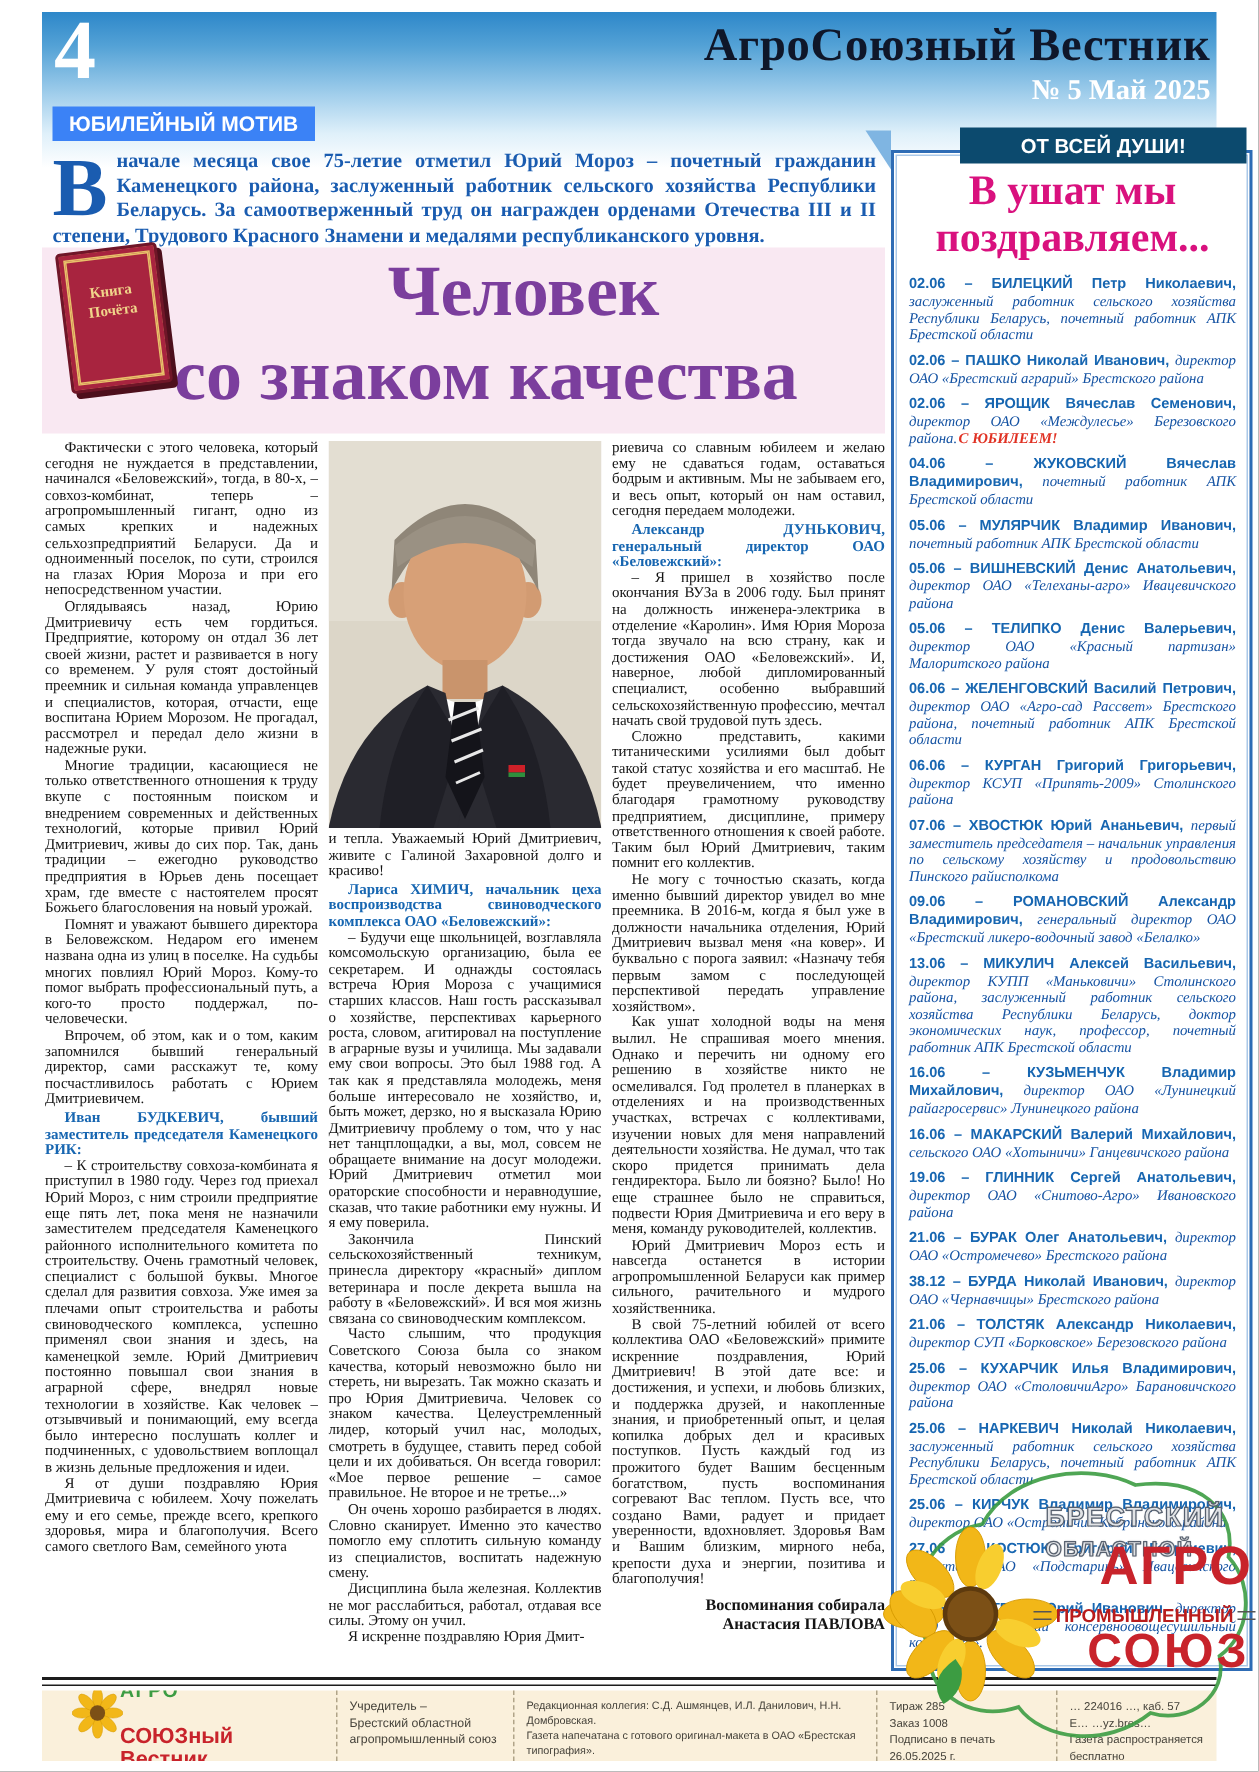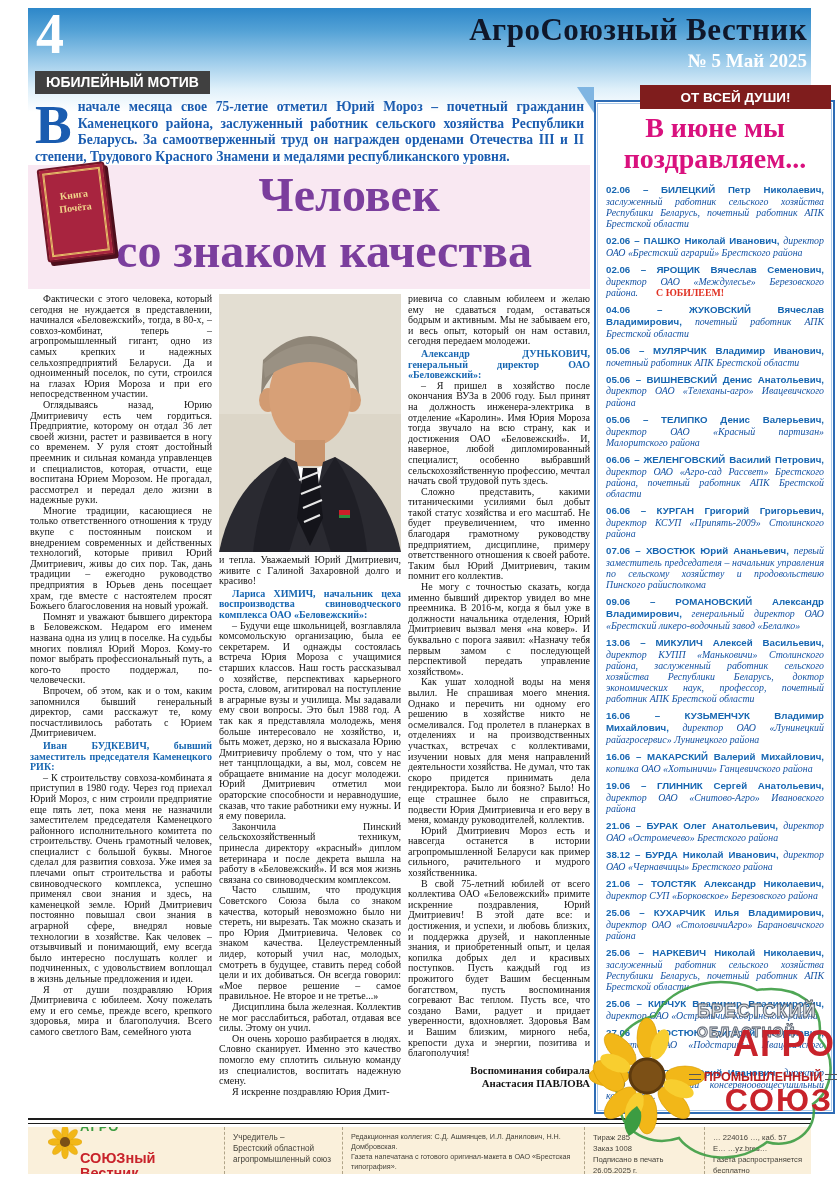--- a/index.html
+++ b/index.html
@@ -5,21 +5,21 @@
   html,body{margin:0;padding:0;background:#888;}
   .page{position:relative;width:839px;height:1181px;background:#fff;overflow:hidden;
         font-family:"Liberation Serif",serif;margin:0 auto;}
   
   .band{position:absolute;left:28px;top:8px;width:783px;height:104px;
         background:linear-gradient(180deg,#2d87c9 0%,#54a2d6 22%,#9fcdeb 52%,#dff0fa 78%,#ffffff 100%);}
   .page-num{position:absolute;left:36px;top:6px;color:#fff;font-size:56px;font-weight:bold;line-height:1;}
   .mast-title{position:absolute;right:32px;top:14px;color:#0f172a;font-size:31px;font-weight:bold;
         letter-spacing:.5px;text-align:right;line-height:1;}
   .mast-issue{position:absolute;right:32px;top:50px;color:#fff;font-size:19px;font-weight:bold;text-align:right;}
-  .rubric{position:absolute;left:35px;top:71px;background:#404040;color:#fff;
+  .rubric{position:absolute;left:35px;top:71px;background:#3b82f6;color:#fff;
         font-family:"Liberation Sans",sans-serif;font-weight:bold;font-size:14px;padding:3px 11px 4px;}
   
   .lead{position:absolute;left:35px;top:99px;width:549px;color:#1a5cb0;font-weight:bold;
         font-size:13.6px;line-height:1.23;text-align:justify;}
   .dropcap{float:left;font-size:55px;line-height:.8;padding:4px 6px 0 0;color:#1a5cb0;}
   
   .headline-box{position:absolute;left:28px;top:165px;width:562px;height:124px;background:#f9e8f2;}
   .hl{position:absolute;left:0;width:100%;text-align:center;color:#7b3e9d;font-weight:bold;line-height:1;}
   .hl1{top:6px;font-size:48px;padding-left:80px;box-sizing:border-box;}
   .hl2{top:62px;font-size:48px;padding-left:30px;box-sizing:border-box;}
@@ -35,31 +35,31 @@
   .c1{left:30px;} .c2{left:219px;} .c3{left:408px;}
   .col p{margin:0;text-indent:13px;}
   .col p.cont{text-indent:0;}
   .col p.speaker{color:#1766b1;font-weight:bold;margin-top:2px;}
   .photo{width:182px;height:258px;margin-bottom:3px;}
   .signature{margin-top:5px;text-align:right;font-weight:bold;font-size:10.8px;white-space:pre-line;line-height:1.2;}
   
   .sidebar{position:absolute;left:594px;top:100px;width:241px;height:1014px;box-sizing:border-box;
         border:2px solid #2e6cb5;box-shadow:inset 0 0 0 1px #fff,inset 0 0 0 2px #aac8e8;background:#fff;
         padding:8px 9px 6px 10px;overflow:hidden;}
-  .sb-badge{position:absolute;left:640px;top:85px;width:191px;height:24px;background:#7f1d1d;color:#fff;
+  .sb-badge{position:absolute;left:640px;top:85px;width:191px;height:24px;background:#0c4a6e;color:#fff;
         font-family:"Liberation Sans",sans-serif;font-weight:bold;font-size:13.5px;
         display:flex;align-items:center;justify-content:center;z-index:3;}
   .sb-fold{position:absolute;left:577px;top:87px;width:0;height:0;z-index:2;
         border-top:26px solid #7fb5e2;border-left:17px solid transparent;}
   .sb-title{color:#d9117e;font-size:28px;font-weight:bold;text-align:center;line-height:1.12;
         white-space:pre-line;margin:2px 0 9px;}
   .entry{margin-bottom:6px;font-size:9.9px;line-height:1.12;text-align:justify;color:#1553a3;}
   .e-head{font-family:"Liberation Sans",sans-serif;font-weight:bold;color:#1766b1;font-size:9.7px;}
   .e-desc{font-style:italic;}
-  .e-extra{font-weight:bold;color:#e03123;margin-left:18px;}
+  .e-extra{font-style:italic;font-weight:bold;color:#e03123;margin-left:1px;}
   
   .biglogo{position:absolute;left:585px;top:958px;width:254px;height:214px;z-index:20;pointer-events:none;}
   .biglogo svg{position:absolute;left:0;top:0;}
   .lg-outline{position:absolute;font-family:"Liberation Sans",sans-serif;font-weight:bold;
         color:rgba(255,255,255,.82);-webkit-text-stroke:.8px #57606e;text-shadow:0 0 1px #57606e;}
   .lg-brest{left:112px;top:43px;font-size:18px;letter-spacing:1px;}
   .lg-obl{left:112px;top:66px;font-size:14px;letter-spacing:1px;}
   .lg-agro{position:absolute;right:4px;top:68px;font-family:"Liberation Sans",sans-serif;
         font-weight:bold;font-size:36px;color:#c8232b;letter-spacing:1px;line-height:1;}
   .lg-prom{position:absolute;left:104px;right:2px;top:112px;display:flex;align-items:center;gap:3px;
@@ -147,22 +147,22 @@
         <rect x="120" y="221" width="11" height="3" fill="#2f8f3d"></rect>
       </svg>
     </div>
     <div class="flow">
 
     <p class="cont">и тепла. Уважаемый Юрий Дмитриевич, живите с Галиной Захаровной долго и красиво!</p>
         <p class="speaker">Лариса ХИМИЧ, начальник цеха воспроизводства свиноводческого комплекса ОАО «Беловежский»:</p>
         <p class="p">– Будучи еще школьницей, возглавляла комсомольскую организацию, была ее секретарем. И однажды состоялась встреча Юрия Мороза с учащимися старших классов. Наш гость рассказывал о хозяйстве, перспективах карьерного роста, словом, агитировал на поступление в аграрные вузы и училища. Мы задавали ему свои вопросы. Это был 1988 год. А так как я представляла молодежь, меня больше интересовало не хозяйство, и, быть может, дерзко, но я высказала Юрию Дмитриевичу проблему о том, что у нас нет танцплощадки, а вы, мол, совсем не обращаете внимание на досуг молодежи. Юрий Дмитриевич отметил мои ораторские способности и неравнодушие, сказав, что такие работники ему нужны. И я ему поверила.</p>
         <p class="p">Закончила Пинский сельскохозяйственный техникум, принесла директору «красный» диплом ветеринара и после декрета вышла на работу в «Беловежский». И вся моя жизнь связана со свиноводческим комплексом.</p>
         <p class="p">Часто слышим, что продукция Советского Союза была со знаком качества, который невозможно было ни стереть, ни вырезать. Так можно сказать и про Юрия Дмитриевича. Человек со знаком качества. Целеустремленный лидер, который учил нас, молодых, смотреть в будущее, ставить перед собой цели и их добиваться. Он всегда говорил: «Мое первое решение – самое правильное. Не второе и не третье...»</p>
+        <p class="p">Он очень хорошо разбирается в людях. Словно сканирует. Именно это качество помогло ему сплотить сильную команду из специалистов, воспитать надежную смену.</p>
         <p class="p">Дисциплина была железная. Коллектив не мог расслабиться, работал, отдавая все силы. Этому он учил.</p>
-        <p class="p">Он очень хорошо разбирается в людях. Словно сканирует. Именно это качество помогло ему сплотить сильную команду из специалистов, воспитать надежную смену.</p>
         <p class="p">Я искренне поздравляю Юрия Дмит-</p>
       </div>
   </div>
 
   <div class="col c3">
     <div class="flow">
 
     <p class="cont">риевича со славным юбилеем и желаю ему не сдаваться годам, оставаться бодрым и активным. Мы не забываем его, и весь опыт, который он нам оставил, сегодня передаем молодежи.</p>
         <p class="speaker">Александр ДУНЬКОВИЧ, генеральный директор ОАО «Беловежский»:</p>
         <p class="p">– Я пришел в хозяйство после окончания ВУЗа в 2006 году. Был принят на должность инженера-электрика в отделение «Каролин». Имя Юрия Мороза тогда звучало на всю страну, как и достижения ОАО «Беловежский». И, наверное, любой дипломированный специалист, особенно выбравший сельскохозяйственную профессию, мечтал начать свой трудовой путь здесь.</p>
@@ -173,21 +173,21 @@
         <p class="p">В свой 75-летний юбилей от всего коллектива ОАО «Беловежский» примите искренние поздравления, Юрий Дмитриевич! В этой дате все: и достижения, и успехи, и любовь близких, и поддержка друзей, и накопленные знания, и приобретенный опыт, и целая копилка добрых дел и красивых поступков. Пусть каждый год из прожитого будет Вашим бесценным богатством, пусть воспоминания согревают Вас теплом. Пусть все, что создано Вами, радует и придает уверенности, вдохновляет. Здоровья Вам и Вашим близким, мирного неба, крепости духа и энергии, позитива и благополучия!</p>
       </div>
     <div class="signature">Воспоминания собирала
 Анастасия ПАВЛОВА</div>
   </div>
 
   <div class="sb-fold"></div>
   <div class="sb-badge">ОТ ВСЕЙ ДУШИ!</div>
 
   <div class="sidebar">
-    <div class="sb-title">В июне мы
+    <div class="sb-title">В ушат мы
 поздравляем...</div>
     <div class="sb-list">
 
         <div class="entry"><span class="e-head">02.06 – БИЛЕЦКИЙ Петр Николаевич,</span> <span class="e-desc">заслуженный работник сельского хозяйства Республики Беларусь, почетный работник АПК Брестской области</span><span class="e-extra"></span></div>
 
         <div class="entry"><span class="e-head">02.06 – ПАШКО Николай Иванович,</span> <span class="e-desc">директор ОАО «Брестский аграрий» Брестского района</span><span class="e-extra"></span></div>
 
         <div class="entry"><span class="e-head">02.06 – ЯРОЩИК Вячеслав Семенович,</span> <span class="e-desc">директор ОАО «Междулесье» Березовского района.</span><span class="e-extra">С ЮБИЛЕЕМ!</span></div>
 
         <div class="entry"><span class="e-head">04.06 – ЖУКОВСКИЙ Вячеслав Владимирович,</span> <span class="e-desc">почетный работник АПК Брестской области</span><span class="e-extra"></span></div>
@@ -203,21 +203,21 @@
         <div class="entry"><span class="e-head">06.06 – КУРГАН Григорий Григорьевич,</span> <span class="e-desc">директор КСУП «Припять-2009» Столинского района</span><span class="e-extra"></span></div>
 
         <div class="entry"><span class="e-head">07.06 – ХВОСТЮК Юрий Ананьевич,</span> <span class="e-desc">первый заместитель председателя – начальник управления по сельскому хозяйству и продовольствию Пинского райисполкома</span><span class="e-extra"></span></div>
 
         <div class="entry"><span class="e-head">09.06 – РОМАНОВСКИЙ Александр Владимирович,</span> <span class="e-desc">генеральный директор ОАО «Брестский ликеро-водочный завод «Белалко»</span><span class="e-extra"></span></div>
 
         <div class="entry"><span class="e-head">13.06 – МИКУЛИЧ Алексей Васильевич,</span> <span class="e-desc">директор КУПП «Маньковичи» Столинского района, заслуженный работник сельского хозяйства Республики Беларусь, доктор экономических наук, профессор, почетный работник АПК Брестской области</span><span class="e-extra"></span></div>
 
         <div class="entry"><span class="e-head">16.06 – КУЗЬМЕНЧУК Владимир Михайлович,</span> <span class="e-desc">директор ОАО «Лунинецкий райагросервис» Лунинецкого района</span><span class="e-extra"></span></div>
 
-        <div class="entry"><span class="e-head">16.06 – МАКАРСКИЙ Валерий Михайлович,</span> <span class="e-desc">копилка ОАО «Хотыничи» Ганцевичского района</span><span class="e-extra"></span></div>
+        <div class="entry"><span class="e-head">16.06 – МАКАРСКИЙ Валерий Михайлович,</span> <span class="e-desc">сельского ОАО «Хотыничи» Ганцевичского района</span><span class="e-extra"></span></div>
 
         <div class="entry"><span class="e-head">19.06 – ГЛИННИК Сергей Анатольевич,</span> <span class="e-desc">директор ОАО «Снитово-Агро» Ивановского района</span><span class="e-extra"></span></div>
 
         <div class="entry"><span class="e-head">21.06 – БУРАК Олег Анатольевич,</span> <span class="e-desc">директор ОАО «Остромечево» Брестского района</span><span class="e-extra"></span></div>
 
         <div class="entry"><span class="e-head">38.12 – БУРДА Николай Иванович,</span> <span class="e-desc">директор ОАО «Чернавчицы» Брестского района</span><span class="e-extra"></span></div>
 
         <div class="entry"><span class="e-head">21.06 – ТОЛСТЯК Александр Николаевич,</span> <span class="e-desc">директор СУП «Борковское» Березовского района</span><span class="e-extra"></span></div>
 
         <div class="entry"><span class="e-head">25.06 – КУХАРЧИК Илья Владимирович,</span> <span class="e-desc">директор ОАО «СтоловичиАгро» Барановичского района</span><span class="e-extra"></span></div>

